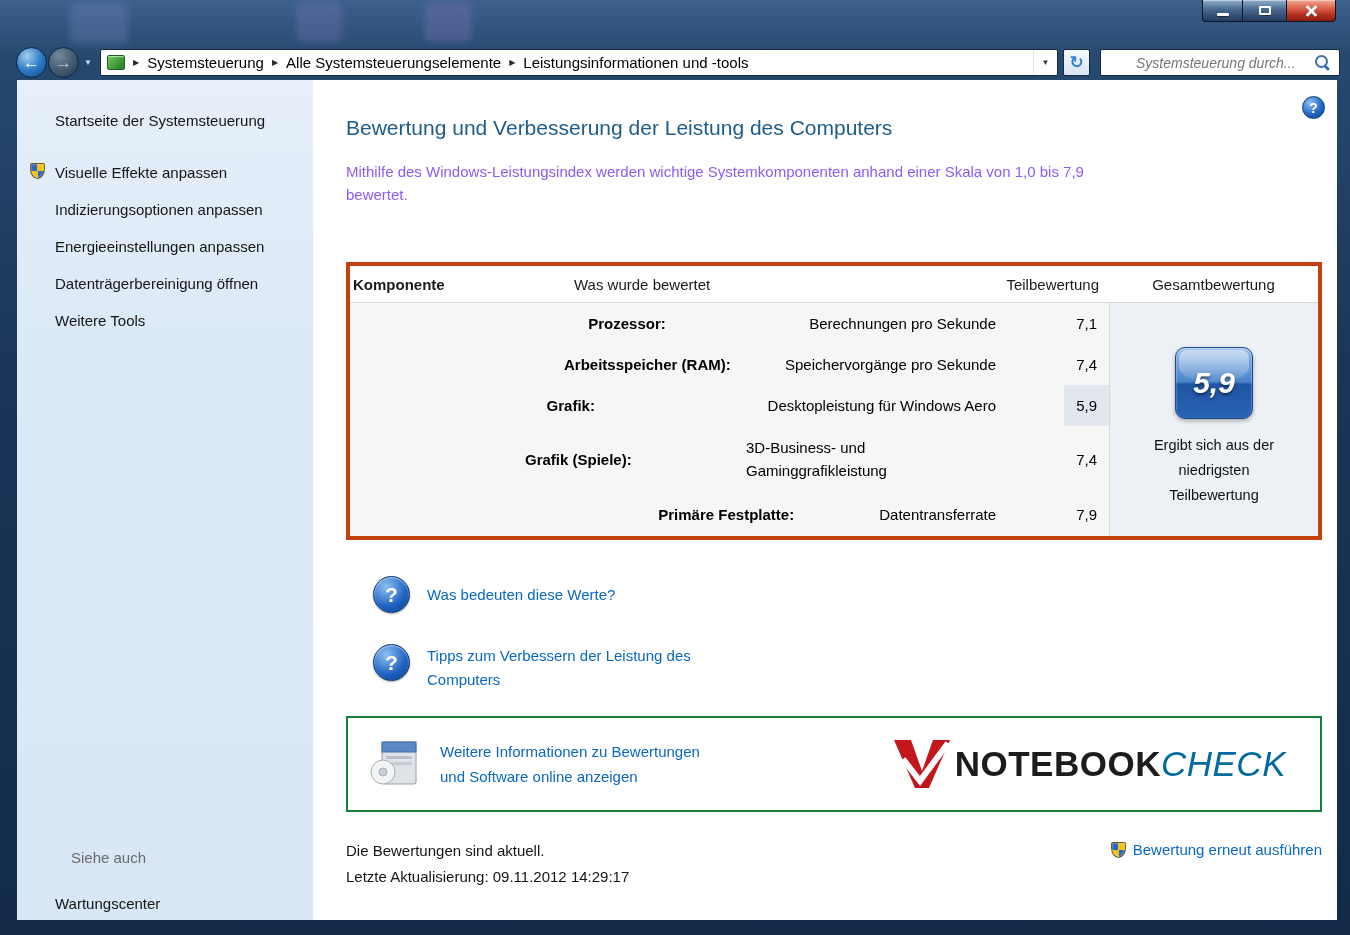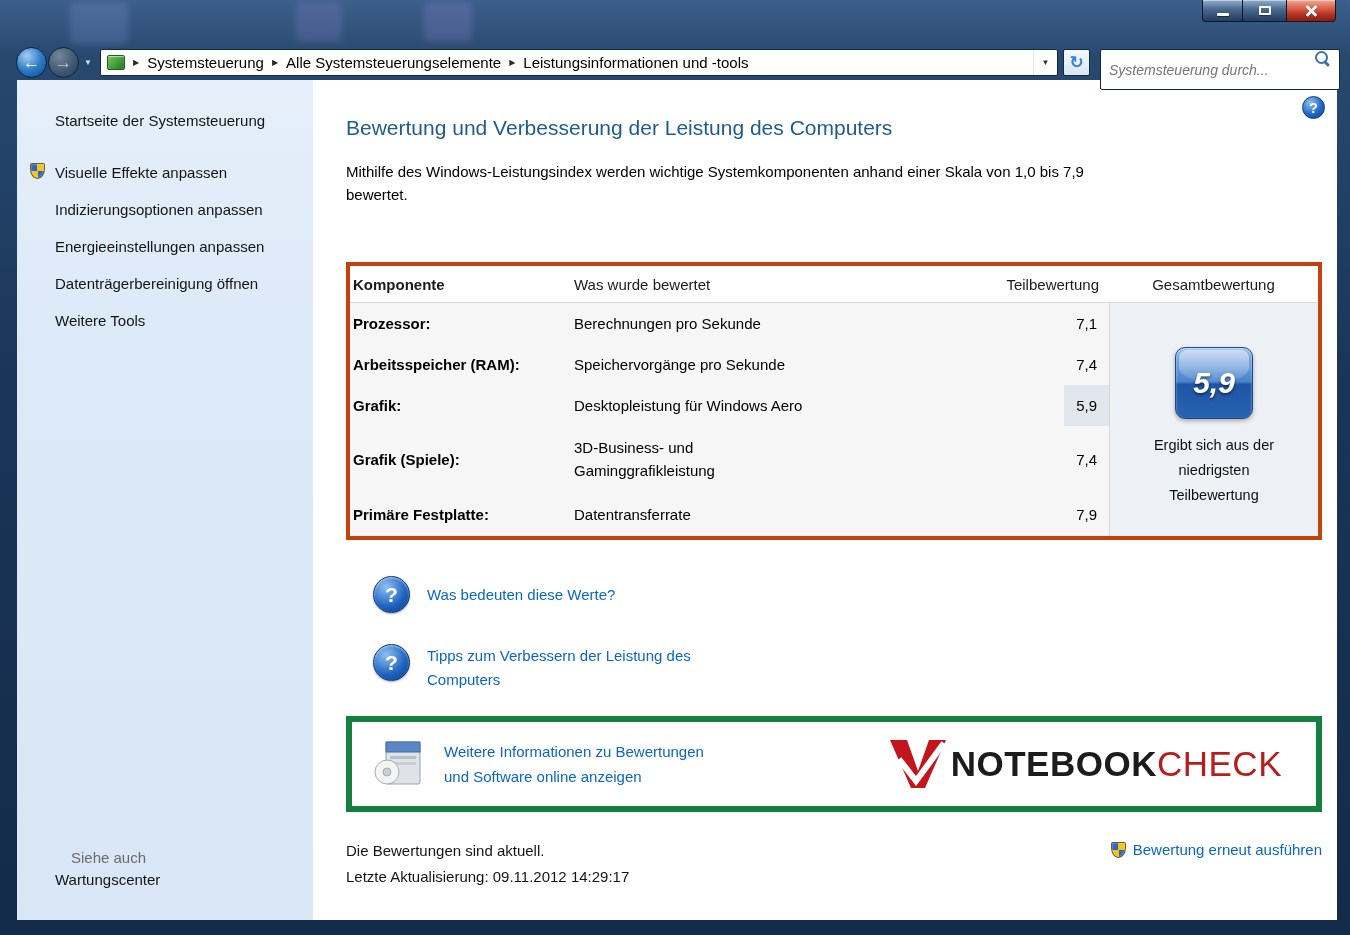--- a/index.html
+++ b/index.html
@@ -75,23 +75,23 @@
     display:flex; align-items:center; justify-content:center; font-size:8px; color:#333;
   }
   .refresh-btn {
     position:absolute; left:1063px; top:3px; width:27px; height:27px;
     border:1px solid #132a45; border-radius:2px;
     background: linear-gradient(180deg, #f5f9fd, #d9e5f2);
     display:flex; align-items:center; justify-content:center;
     color:#2f7fd6; font-size:17px; font-weight:bold;
   }
   .search-box {
-    position:absolute; left:1100px; top:3px; width:240px; height:41px;
+    position:absolute; left:1100px; top:3px; width:240px; height:27px;
     background:#fff; border:1px solid #132a45; border-radius:2px;
-    display:flex; 
+    display:flex; align-items:center;padding-left:27px;
   }
   .search-box input {
     flex:1; min-width:0; border:none; outline:none; background:transparent;
     font-family:inherit; font-size:14px; font-style:italic; color:#707070; padding:0 4px 0 8px;
   }
   .mag { position:relative; width:20px; height:18px; margin-right:6px; flex-shrink:0; }
   .mag::before { content:""; position:absolute; top:1px; left:2px; width:9px; height:9px;
     border:2px solid #3a71ad; border-radius:50%; }
   .mag::after { content:""; position:absolute; left:12px; top:10px; width:3px; height:7px;
     background:#3a71ad; border-radius:1px; transform:rotate(-45deg); }
@@ -107,47 +107,47 @@
   .side-home { font-size:15px; color:#151515; margin-bottom:33px; cursor:default; }
   .side-item { position:relative; font-size:15px; color:#151515; line-height:21px; margin-bottom:16px; cursor:default; }
   .shield {
     display:inline-block; width:15px; height:16px;
     border-radius:2px 2px 8px 8px / 2px 2px 11px 11px;
     background: conic-gradient(#f2c31d 0 25%, #2f66c4 0 50%, #f2c31d 0 75%, #2f66c4 0);
     border:1px solid #6b5d20; box-shadow: inset 0 0 2px rgba(255,255,255,.7);
   }
   .side-item .shield { position:absolute; left:-25px; top:1px; }
   .side-seealso { position:absolute; left:54px; bottom:54px; font-size:15px; color:#6b6b6b; }
-  .side-wartung { position:absolute; left:38px; bottom:32px; font-size:15px; color:#151515; cursor:default; }
+  .side-wartung { position:absolute; left:38px; bottom:8px; font-size:15px; color:#151515; cursor:default; }
 
   .main { flex:1; position:relative; background:#fff; overflow:hidden; }
 
   .help-circle {
     position:absolute; top:16px; right:12px; width:23px; height:23px; border-radius:50%;
     background: radial-gradient(circle at 35% 28%, #90c2f2, #2368c4 55%, #0c4795 95%);
     border:1px solid #0a3e7e; color:#fff; font-weight:bold; font-size:14px;
     display:flex; align-items:center; justify-content:center;
   }
 
   .page-title { margin:36px 15px 0 33px; font-size:21px; font-weight:400; color:#1e5c8a; }
-  .intro { margin:20px 15px 0 33px; max-width:780px; font-size:15px; line-height:23px; color:#000000; }
+  .intro { margin:20px 15px 0 33px; max-width:780px; font-size:15px; line-height:23px; color:#8b5cf6; }
 
   
   .wei-table { margin:56px 15px 0 33px; border:4px solid #c2410c; }
   .wt-head { display:flex; height:37px; background:#fff; border-bottom:1px solid #d9d9d9; font-size:15px; color:#1b1b1b; }
   .wt-head > div, .wt-row > div { display:flex; align-items:center; }
   .col-c1 { width:224px; padding-left:3px; }
   .col-c2 { flex:1; }
   .col-c3 { width:113px; justify-content:flex-end; }
   .col-c4 { width:209px; justify-content:center; }
   .wt-head .col-c1 { font-weight:bold; }
   .wt-head .col-c3 span { padding-right:10px; }
 
   .wt-body { display:flex; background:#f6f6f7; }
-  .wt-rows { flex:1; display:flex; flex-direction:column; }
+  .wt-rows { flex:1; display:flex; flex-direction:column;align-items:flex-end; }
   .wt-row { display:flex; min-height:41px; font-size:15px; color:#000; }
   .wt-row.tall { min-height:66px; }
   .wt-row.last { min-height:44px; }
   .wt-row .col-c1 { font-weight:bold; }
   .c2t { display:inline-block; max-width:250px; line-height:23px; }
   .score-box { display:flex; align-items:center; align-self:stretch; padding:0 12px; }
   .score-box.hl { background:#e2e7ee; }
 
   .wt-total {
     width:209px; border-left:1px solid #d9d9d9; background:#edf0f4;
@@ -184,29 +184,29 @@
   .qlink { position:absolute; display:flex; gap:17px; align-items:center; }
   .q1 { left:27px; top:36px; }
   .q2 { left:27px; top:104px; align-items:flex-start; }
   .q2 .tasklink { width:300px; }
   .plink { position:absolute; left:617px; top:16px; display:flex; gap:16px; align-items:flex-start; }
   .plink .tasklink { width:288px; }
   .printer-svg { flex-shrink:0; margin-top:6px; }
 
   
   .online-box {
-    margin:6px 15px 0 33px; height:96px; border:6px solid #15803d;
+    margin:6px 15px 0 33px; height:96px; border:2px solid #15803d;
     display:flex; align-items:center; padding:0 20px;
   }
   .box-icon { flex-shrink:0; margin-right:20px; }
   .online-box .tasklink { width:280px; line-height:25px; }
   .nbc-logo { margin-left:auto; margin-right:14px; display:flex; align-items:center; }
   .nbc-text { font-size:35px; letter-spacing:.5px; color:#1c1c1c; margin-left:4px; white-space:nowrap; }
   .nbc-bold { font-weight:800; }
-  .nbc-light { font-weight:400; color:#b91c1c; }
+  .nbc-light { font-weight:400; color:#0369a1;font-style:italic; }
 
   
   .status-row { margin:26px 15px 0 33px; display:flex; justify-content:space-between; align-items:flex-start; font-size:15px; }
   .status-left div { line-height:26px; color:#141414; }
   .rerun { display:flex; align-items:center; gap:7px; color:#0a67c2; cursor:pointer; }
 </style>
 </head>
 <body>
 
 <div class="frame">

